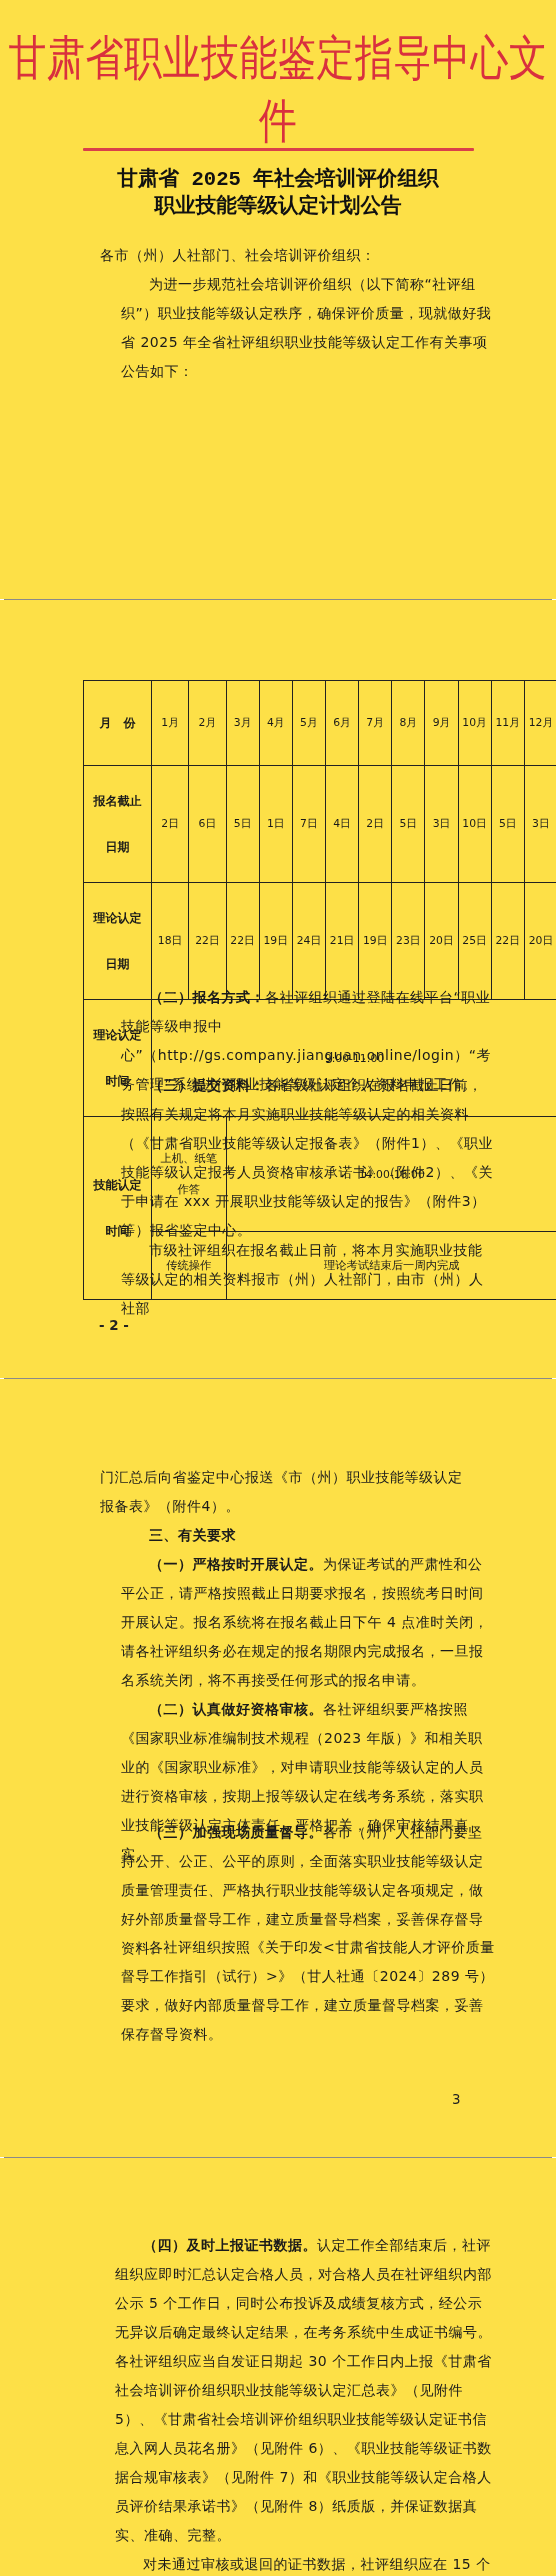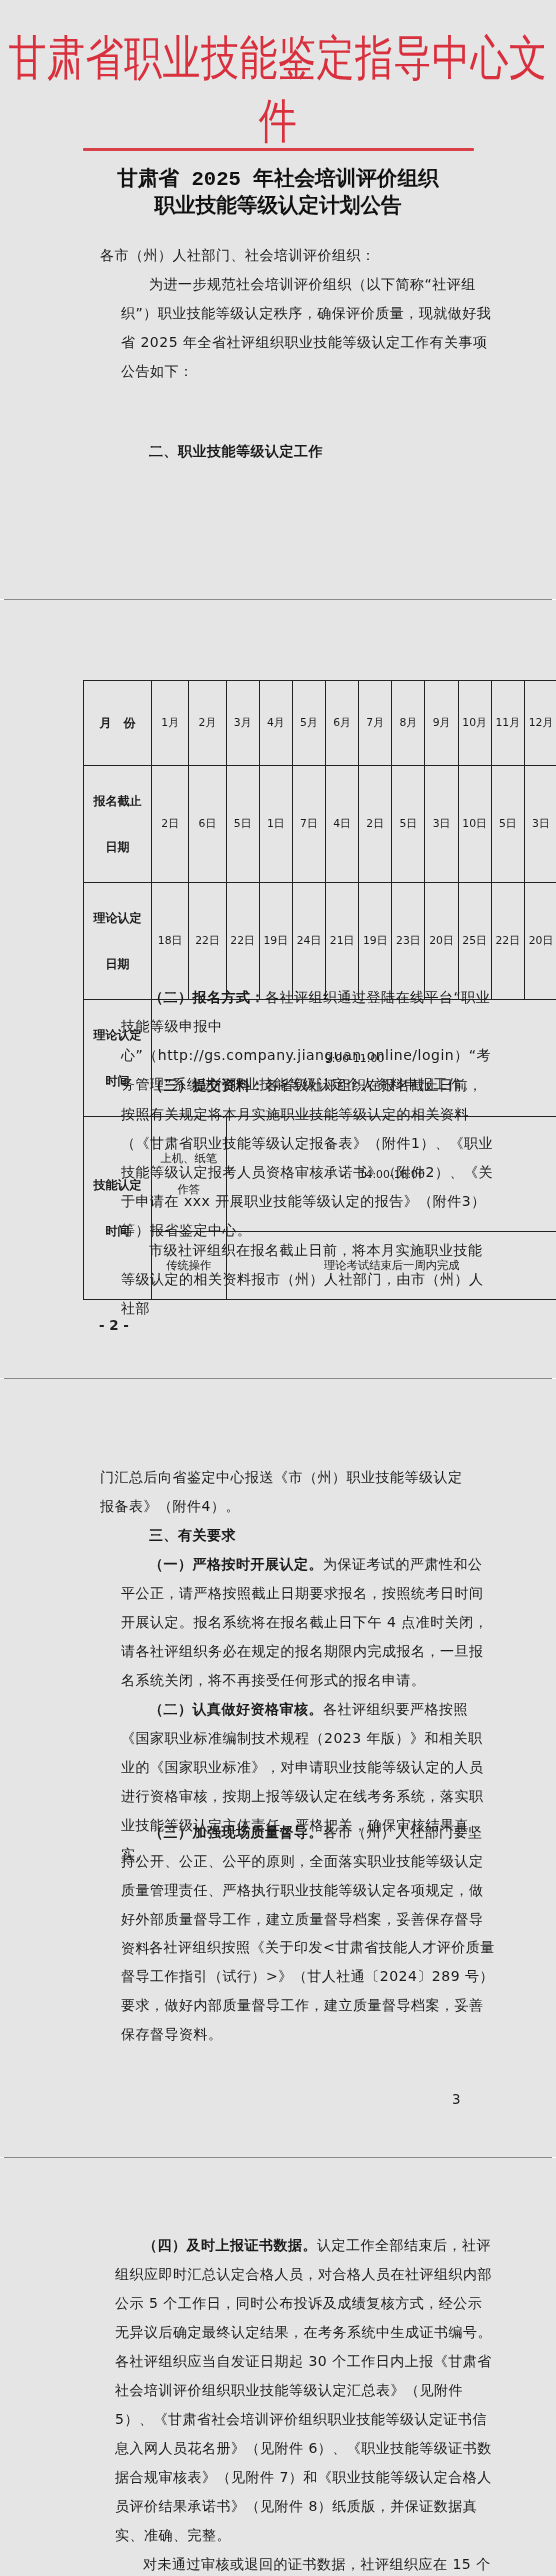--- a/index.html
+++ b/index.html
@@ -1,18 +1,18 @@
 <!DOCTYPE html>
 <html style="font-size:8.2px"><head>
 <meta charset="utf-8">
 <style>
   html, body { margin: 0; padding: 0; background: #ffffff; }
   body { width: 556px; height: 2941px; position: relative; overflow: hidden;
          font-family: "DejaVu Serif", "Liberation Serif", serif; color: #1a1a1a; }
-  .page { position: absolute; left: 0; width: 556px; background: #e5e5e5; }
+  .page { position: absolute; left: 0; width: 556px; background: #fde047; }
   .sep { position: absolute; left: 4.1px; width: 548px; height: 1px; background: #8a8a8a; }
   .abs { position: absolute; }
   .masthead { left: 0; width: 556px; top: 26px; text-align: center; color: #d9303e;
               font-size: 38px; letter-spacing: 0.5px; font-family: "DejaVu Serif", serif;
               transform: scaleY(1.25); transform-origin: top center; font-weight: normal; }
   .docno { left: 0; width: 556px; top: 112px; text-align: center; font-size: 12.4px;
            font-family: "DejaVu Sans", sans-serif; color: #222; }
   .redline { left: 83px; width: 391px; top: 148px; height: 2.6px; background: #d9404a; border-radius: 1px; }
   .title { left: 0; width: 556px; text-align: center; font-size: 20.6px; font-weight: bold;
            font-family: Liberation Mono, monospace; color: #111; }
@@ -37,21 +37,20 @@
 <body>
 
 <div class="page" style="top:0; height:599px;">
   <div class="abs masthead">甘肃省职业技能鉴定指导中心文件</div>
   <div class="abs redline"></div>
   <div class="abs title" style="top:164px;">甘肃省 2025 年社会培训评价组织</div>
   <div class="abs title" style="top:191px;">职业技能等级认定计划公告</div>
 
   <div class="p" style="top:241px;">各市（州）人社部门、社会培训评价组织：</div>
   <div class="p ind" style="top:270px;">为进一步规范社会培训评价组织（以下简称“社评组织”）职业技能等级认定秩序，确保评价质量，现就做好我省 2025 年全省社评组织职业技能等级认定工作有关事项公告如下：</div>
-  <div class="p ind h" style="top:437px;">二、职业技能等级认定工作</div>
 </div>
 <div class="sep" style="top:599px;"></div>
 
 <div class="page" style="top:600px; height:778px;"></div>
 
 <table class="sched">
   <tbody>
       <tr class="rowh1">
     <td class="lbl">月　份</td>
     <td>1月</td>

